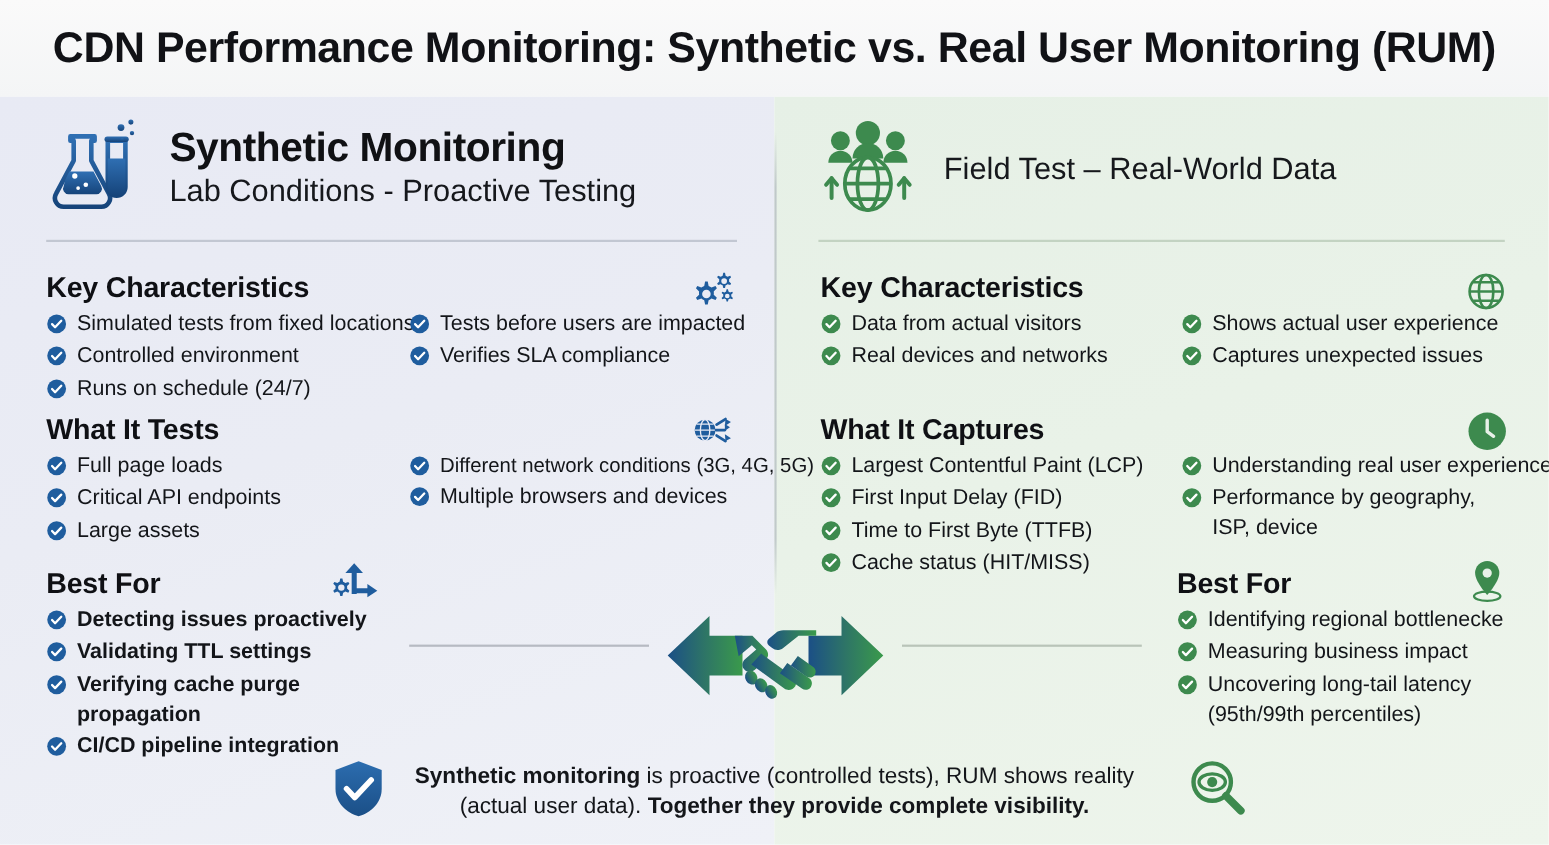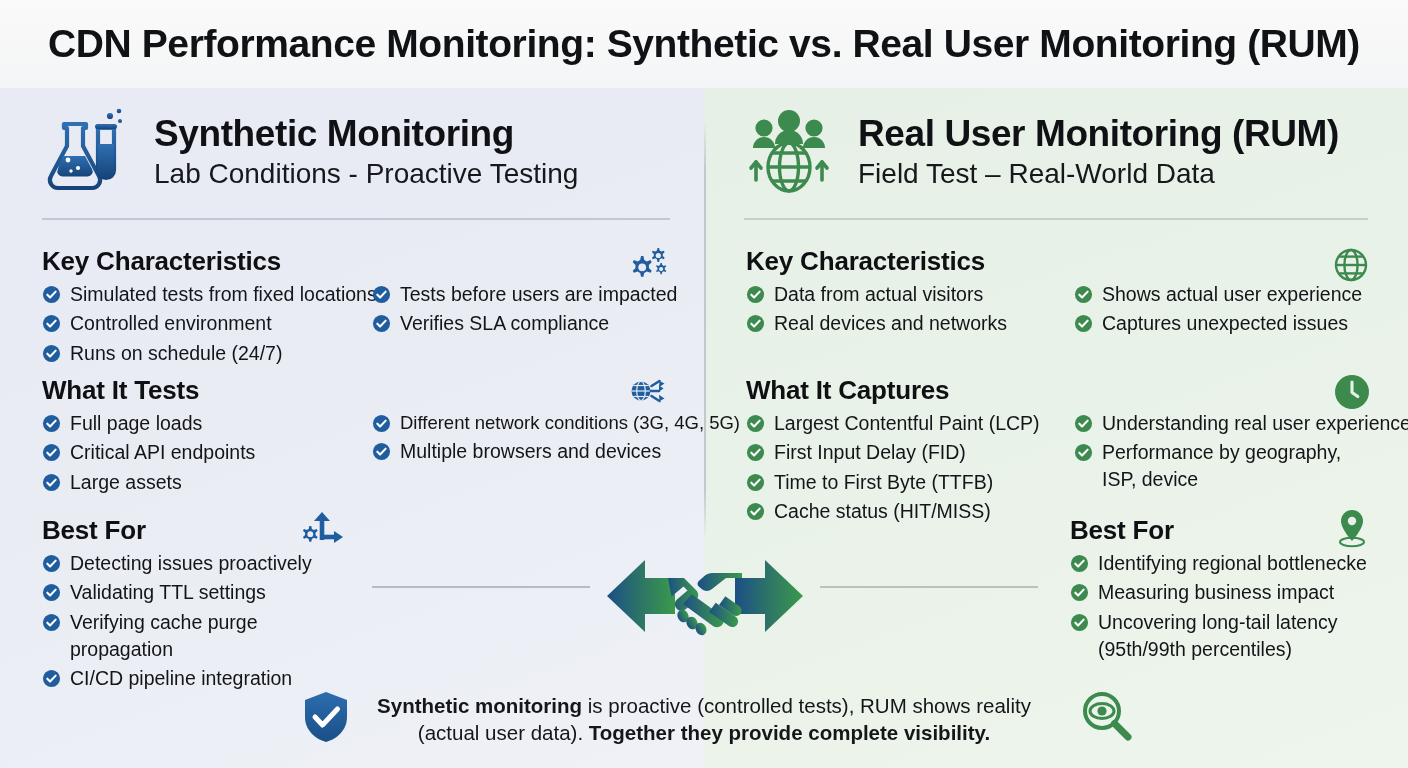--- a/index.html
+++ b/index.html
@@ -142,21 +142,20 @@
         </g>
         <g fill="none" stroke="#3d8a4e" stroke-width="3.6" stroke-linecap="round" stroke-linejoin="round">
           <path d="M12 72 v-18"></path>
             <path d="M7 60 l5 -6 l5 6"></path>
           <path d="M78 72 v-18"></path>
             <path d="M73 60 l5 -6 l5 6"></path>
         </g>
       </svg>
     </span>
     <span class="htext">
-      <h2>Real User Monitoring (RUM)</h2>
       <h3>Field Test – Real-World Data</h3>
     </span>
   </div>
   <div class="hrule green" style="left:744px; top:218px; width:624px;"></div>
 
   <div class="sect" style="left:42px; top:246px; width:662px;">
     <h4>Key Characteristics</h4>
     <div class="cols">
       <ul class="items" style="width:330px;">
         <li>
@@ -275,21 +274,21 @@
       <g fill="#1f5d9e">
         <path d="M29 12.2 l5.5 -3.6 l-5 -2.6 z"></path>
         <path d="M29.5 13 l6 0 l-3 4.6 z" transform="rotate(-90 31 15)"></path>
         <path d="M29 19.8 l5.5 3.6 l-5 2.6 z"></path>
       </g>
     </svg>
   </span>
 
   <div class="sect" style="left:42px; top:515px; width:300px;">
     <h4>Best For</h4>
-    <ul class="items" style="width:300px;">
+    <ul class="items" style="width:300px;font-weight:bold;">
       <li>
           <svg class="chk" viewBox="0 0 20 20">
             <circle cx="10" cy="10" r="9" fill="#1f5d9e"></circle>
             <path d="M5.6 10.2 l2.9 3.0 l5.9 -6.2" fill="none" stroke="#fff" stroke-width="2.2" stroke-linecap="round" stroke-linejoin="round"></path>
           </svg>
           <span class="tx">Detecting issues proactively</span>
         </li>
       <li>
           <svg class="chk" viewBox="0 0 20 20">
             <circle cx="10" cy="10" r="9" fill="#1f5d9e"></circle>

